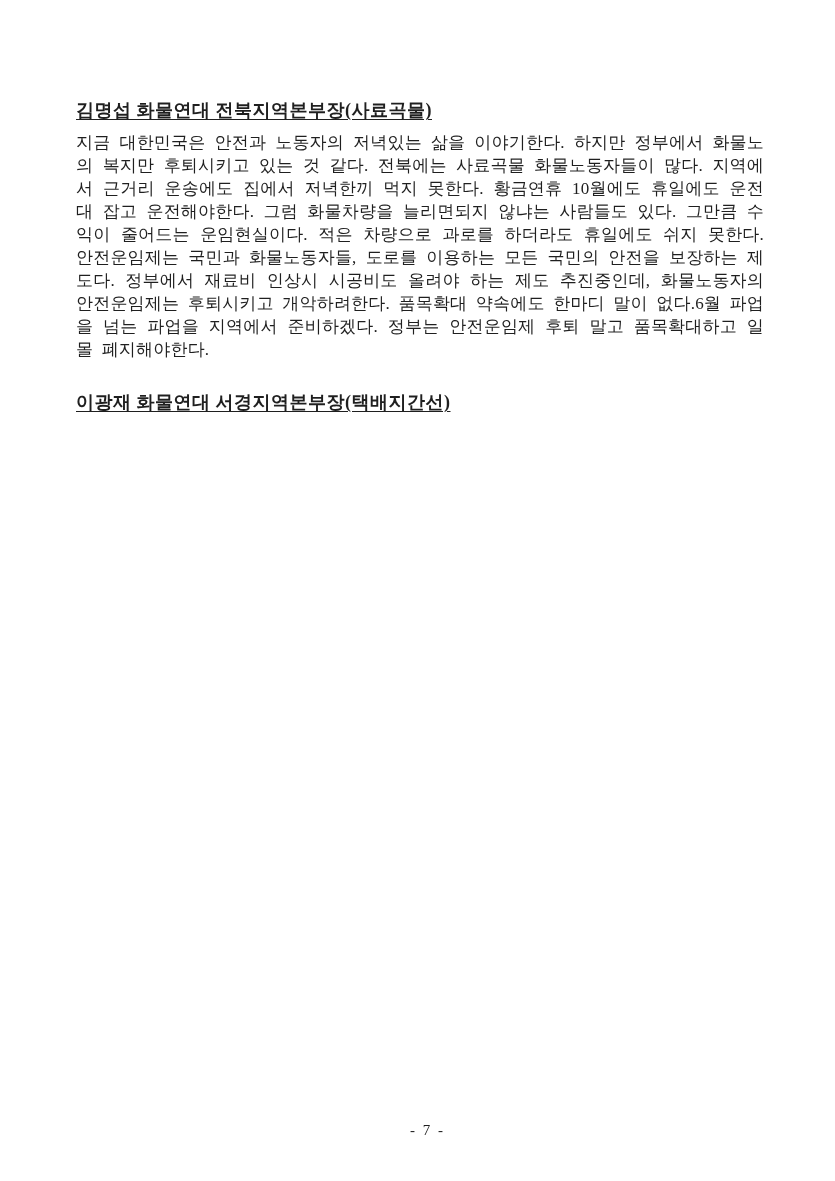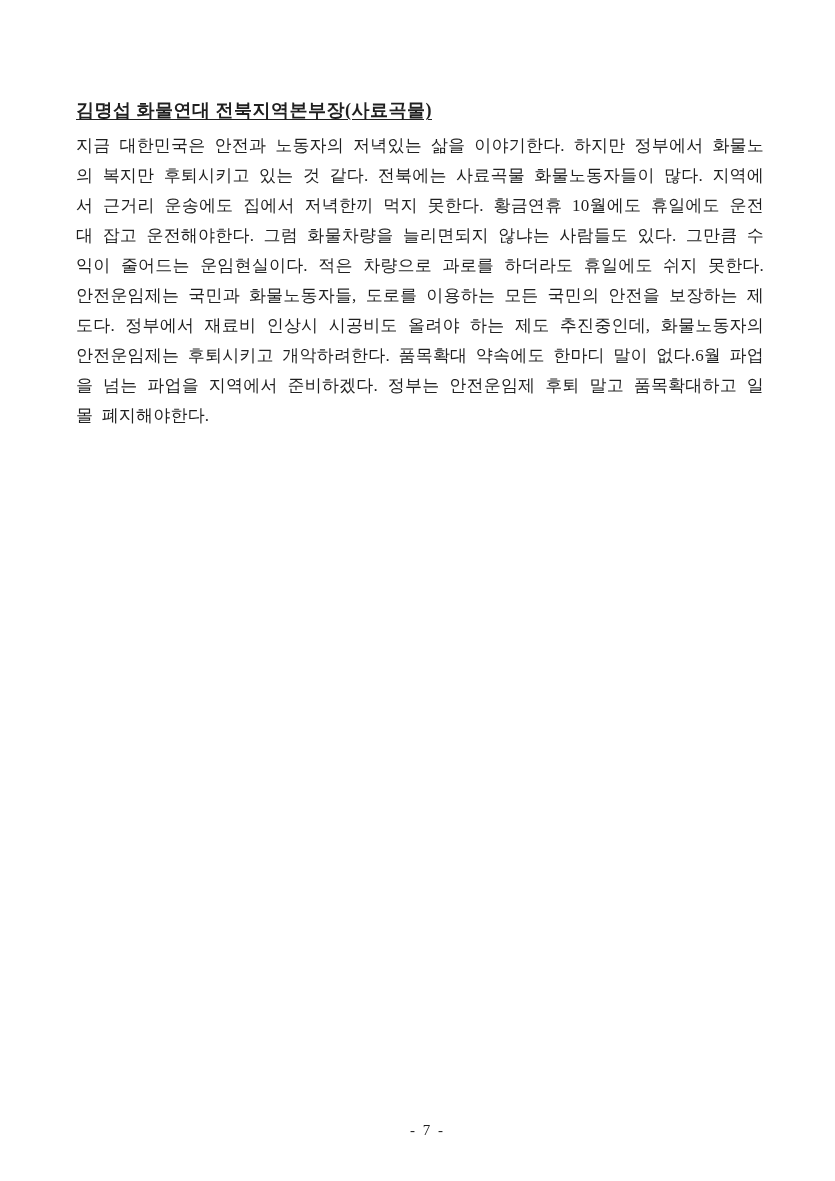--- a/index.html
+++ b/index.html
@@ -31,21 +31,21 @@
     font-size: 18px;
     font-weight: bold;
     text-decoration: underline;
     text-underline-offset: 3px;
     line-height: 27px;
     margin: 0 0 7px 0;
     letter-spacing: 0.5px;
   }
   .section-body {
     font-size: 17px;
-    line-height: 30px;
+    line-height: 23px;
     margin: 0;
     text-align: justify;
     word-spacing: 4px;
     word-break: normal;
     letter-spacing: 0.2px;
   }
   .page-footer {
     position: absolute;
     left: 0;
     bottom: 42px;
@@ -61,18 +61,19 @@
 
 <div class="page">
   <div class="content">
 
     <section class="doc-section">
       <h2 class="section-heading">김명섭 화물연대 전북지역본부장(사료곡물)</h2>
       <p class="section-body">지금 대한민국은 안전과 노동자의 저녁있는 삶을 이야기한다. 하지만 정부에서 화물노의 복지만 후퇴시키고 있는 것 같다. 전북에는 사료곡물 화물노동자들이 많다. 지역에서 근거리 운송에도 집에서 저녁한끼 먹지 못한다. 황금연휴 10월에도 휴일에도 운전대 잡고 운전해야한다. 그럼 화물차량을 늘리면되지 않냐는 사람들도 있다. 그만큼 수익이 줄어드는 운임현실이다. 적은 차량으로 과로를 하더라도 휴일에도 쉬지 못한다. 안전운임제는 국민과 화물노동자들, 도로를 이용하는 모든 국민의 안전을 보장하는 제도다. 정부에서 재료비 인상시 시공비도 올려야 하는 제도 추진중인데, 화물노동자의 안전운임제는 후퇴시키고 개악하려한다. 품목확대 약속에도 한마디 말이 없다.6월 파업을 넘는 파업을 지역에서 준비하겠다. 정부는 안전운임제 후퇴 말고 품목확대하고 일몰 폐지해야한다.</p>
     </section>
 
     <section class="doc-section">
+      <h2 class="section-heading">이광재 화물연대 서경지역본부장(택배지간선)</h2>
     </section>
 
   </div>
 
   <div class="page-footer">- 7 -</div>
 </div>
 
 </body></html>

